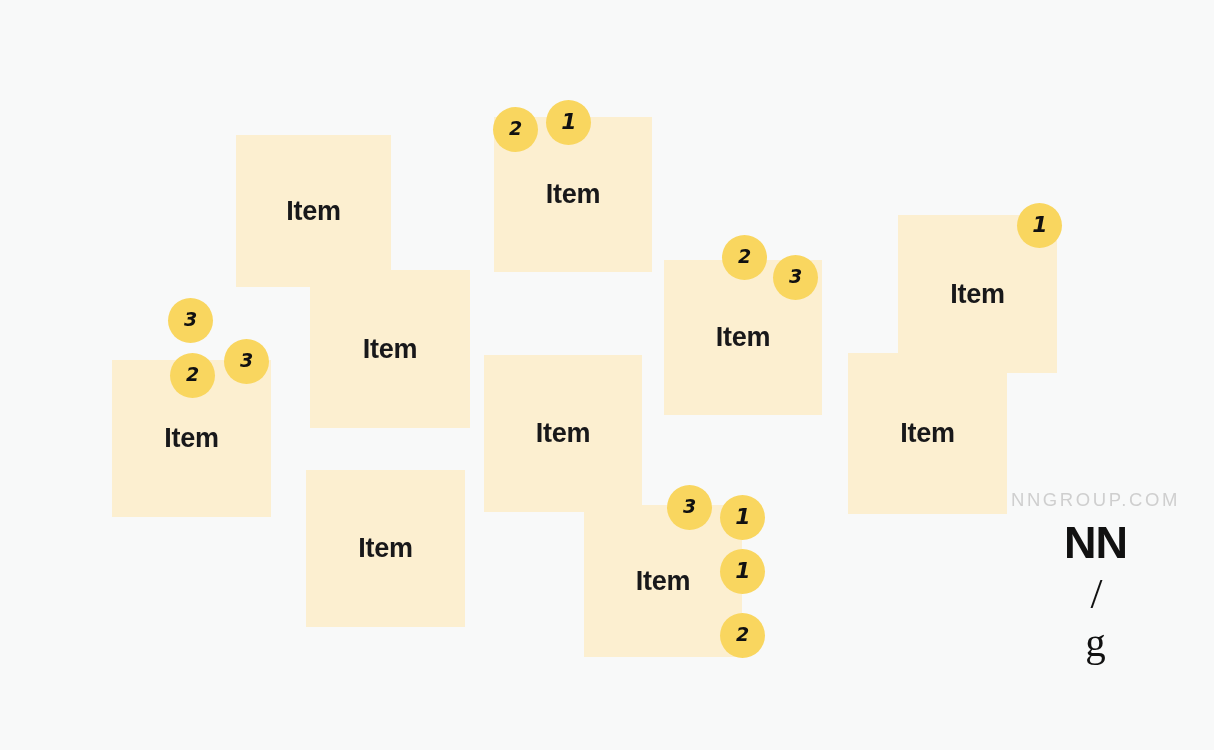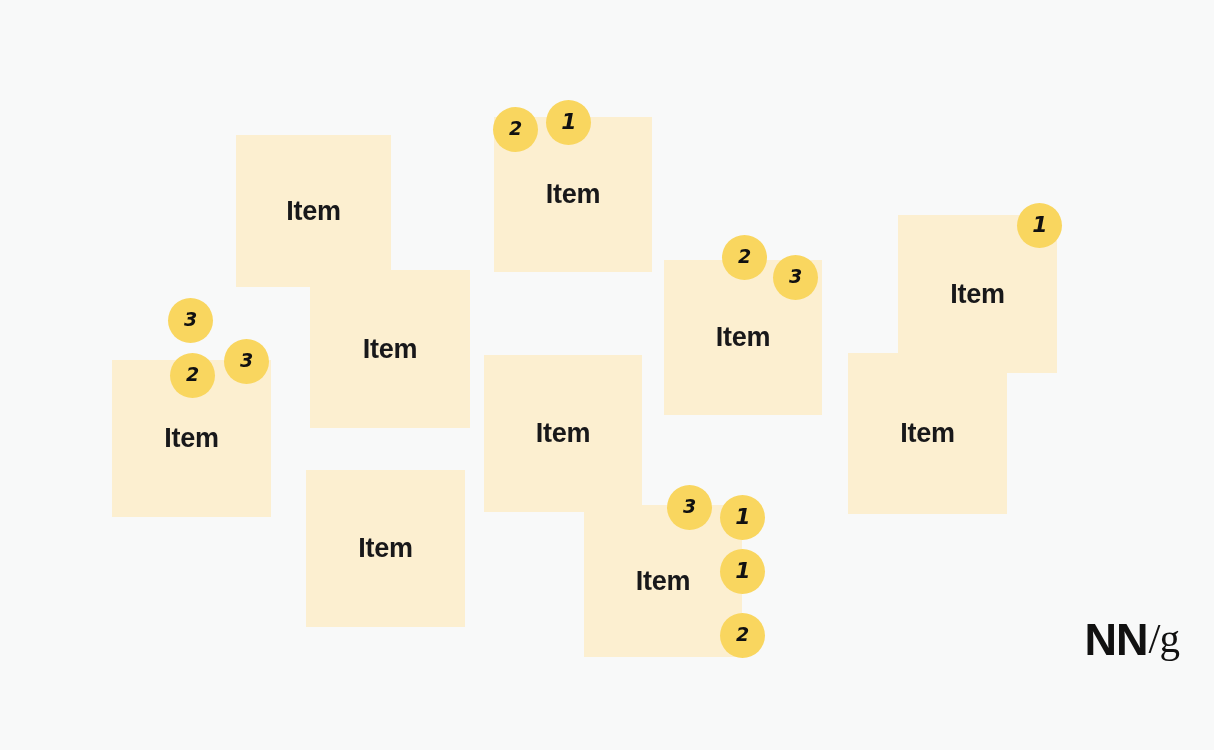--- a/index.html
+++ b/index.html
@@ -70,22 +70,23 @@
     font-size: 18.5px;
     letter-spacing: 2.6px;
     color: #cfcfcf;
     white-space: nowrap;
   }
   #brand-logo {
     margin-top: 6px;
     white-space: nowrap;
     color: #111111;
     display: flex;
-    align-items: flex-start;
+    align-items: center;
     justify-content: flex-end;
+    flex-direction: column;
   }
   #brand-logo .nn {
     font-family: "Liberation Sans", sans-serif;
     font-weight: bold;
     font-size: 45px;
     letter-spacing: -1px;
   }
   #brand-logo .slash {
     font-family: "Liberation Serif", serif;
     font-size: 43px;
@@ -165,19 +166,20 @@
       </div>
       <div class="badge one" style="left: 720px; top: 549px; width: 45px; height: 45px; background: rgb(249, 214, 95);">
         <span class="badge-text">1</span>
       </div>
       <div class="badge" style="left: 720px; top: 613px; width: 45px; height: 45px; background: rgb(249, 214, 95);">
         <span class="badge-text">2</span>
       </div>
     </div>
 
   <div id="brand">
+    <div id="brand-url" style="color: rgb(207, 207, 207);">NNGROUP.COM</div>
     <div id="brand-logo" style="color: rgb(17, 17, 17);">
       <span class="nn">NN</span>
       <span class="slash">/</span>
       <span class="g">g</span>
     </div>
   </div>
 </div>
 
 </body></html>

